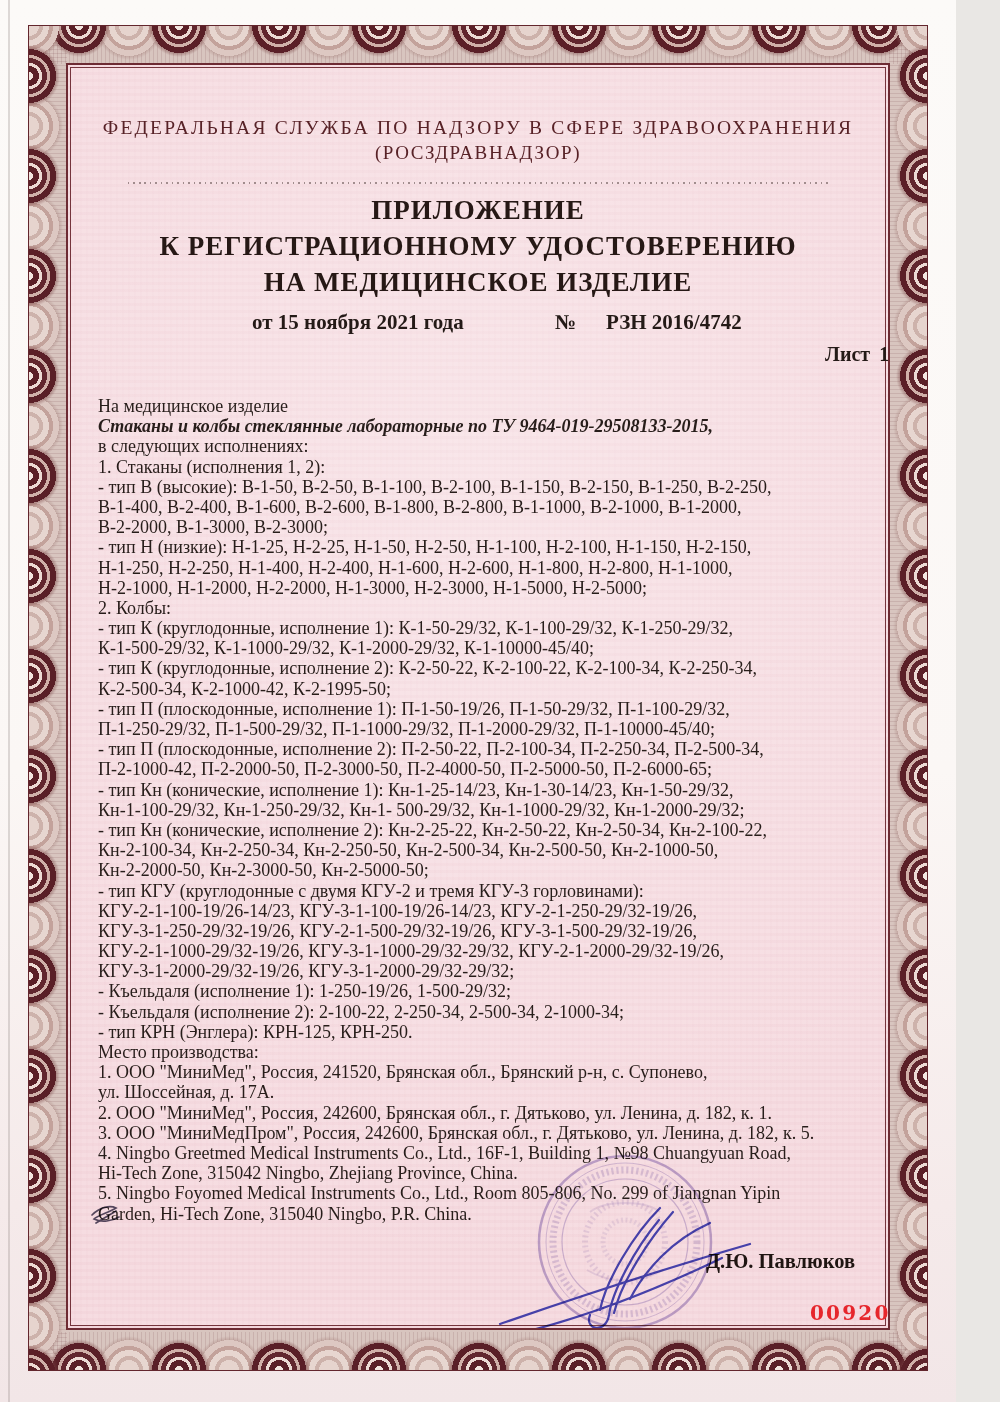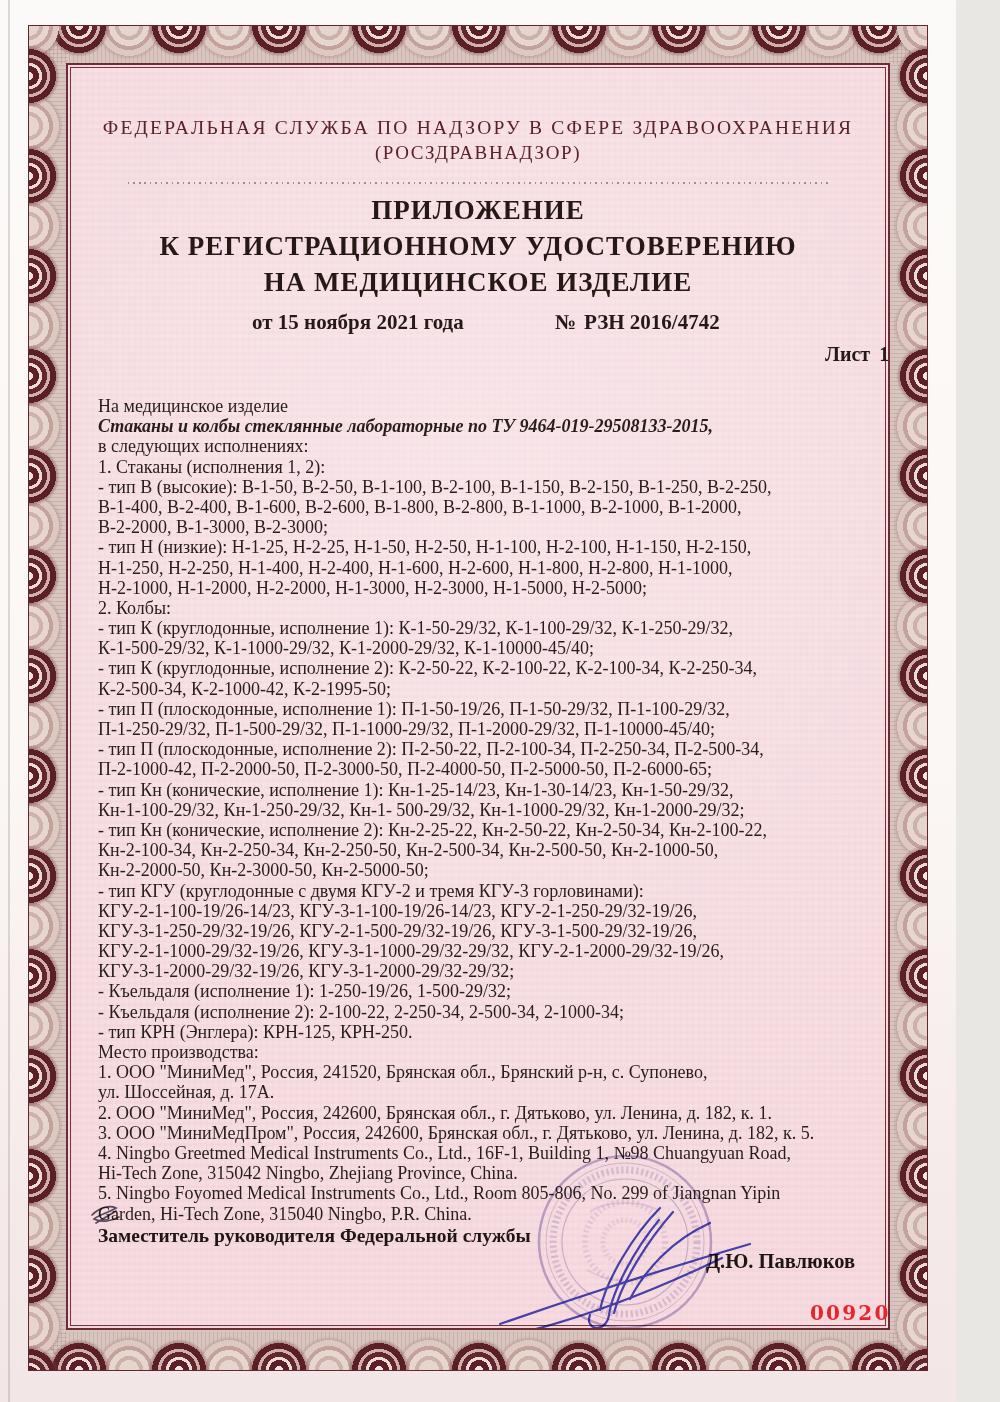--- a/index.html
+++ b/index.html
@@ -58,21 +58,21 @@
   .org{left:0;right:0;text-align:center;color:#582227;}
   .org1{top:52px;font-size:19.5px;letter-spacing:2.2px;}
   .org2{top:77px;font-size:19px;letter-spacing:1.6px;}
   .dots{top:117px;left:60px;right:56px;height:1.5px;opacity:.75;
     background:repeating-linear-gradient(90deg,rgba(72,52,50,.65) 0 1.5px,rgba(0,0,0,0) 1.5px 5.5px);}
   .title{left:0;right:0;text-align:center;font-weight:bold;font-size:27px;letter-spacing:1px;color:#261815;}
   .t1{top:130px;} .t2{top:166px;} .t3{top:202px;}
   .meta{top:245px;font-weight:bold;font-size:21px;color:#241a17;white-space:nowrap;}
   .meta-date{left:184px;}
   .meta-num{left:487px;}
-  .meta-num .numval{margin-left:8px;}
+  .meta-num .numval{margin-left:30px;}
   .sheet{top:278px;left:757px;font-weight:bold;font-size:20px;color:#241a17;}
   .sheet .sheet-n{margin-left:9px;}
   .body{top:331px;left:30px;right:14px;font-size:18px;line-height:20.2px;color:#271d1a;}
   .body div{white-space:nowrap;height:20.2px;}
   .product{font-weight:bold;font-style:italic;}
   .signoff{left:30px;font-weight:bold;font-size:19.5px;color:#1f1512;white-space:nowrap;}
   .so1{top:1160px;} .so2{top:1187px;}
   .signer{top:1185px;left:638px;font-weight:bold;font-size:20.5px;color:#1f1512;white-space:nowrap;}
   .stamp-svg{left:467px;top:1087px;width:180px;height:180px;mix-blend-mode:multiply;opacity:.88;filter:blur(.3px);}
   .sig-svg{left:414px;top:1117px;width:300px;height:170px;mix-blend-mode:multiply;}
@@ -152,21 +152,20 @@
           <div>ул. Шоссейная, д. 17А.</div>
           <div>2. ООО "МиниМед", Россия, 242600, Брянская обл., г. Дятьково, ул. Ленина, д. 182, к. 1.</div>
           <div>3. ООО "МиниМедПром", Россия, 242600, Брянская обл., г. Дятьково, ул. Ленина, д. 182, к. 5.</div>
           <div>4. Ningbo Greetmed Medical Instruments Co., Ltd., 16F-1, Building 1, №98 Chuangyuan Road,</div>
           <div>Hi-Tech Zone, 315042 Ningbo, Zhejiang Province, China.</div>
           <div>5. Ningbo Foyomed Medical Instruments Co., Ltd., Room 805-806, No. 299 of Jiangnan Yipin</div>
           <div>Garden, Hi-Tech Zone, 315040 Ningbo, P.R. China.</div>
         </div>
     </div>
 
-    <div class="abs signoff so1">Заместитель руководителя Федеральной службы</div>
     <div class="abs signer">Д.Ю. Павлюков</div>
 
     <svg class="abs stamp-svg" viewBox="0 0 180 180">
       <g stroke="#7e63b8" fill="none">
         <circle cx="90" cy="90" r="86" stroke-width="2.5" opacity="0.55"></circle>
         <circle cx="90" cy="90" r="79" stroke-width="1" opacity="0.35"></circle>
         <circle cx="90" cy="90" r="72" stroke-width="7" opacity="0.28" stroke-dasharray="2.2 2.8"></circle>
         <circle cx="90" cy="90" r="63" stroke-width="1.2" opacity="0.4"></circle>
         <circle cx="90" cy="90" r="40" stroke-width="6" opacity="0.18" stroke-dasharray="2 3"></circle>
         <circle cx="90" cy="90" r="22" stroke-width="5" opacity="0.15" stroke-dasharray="2 2.5"></circle>

